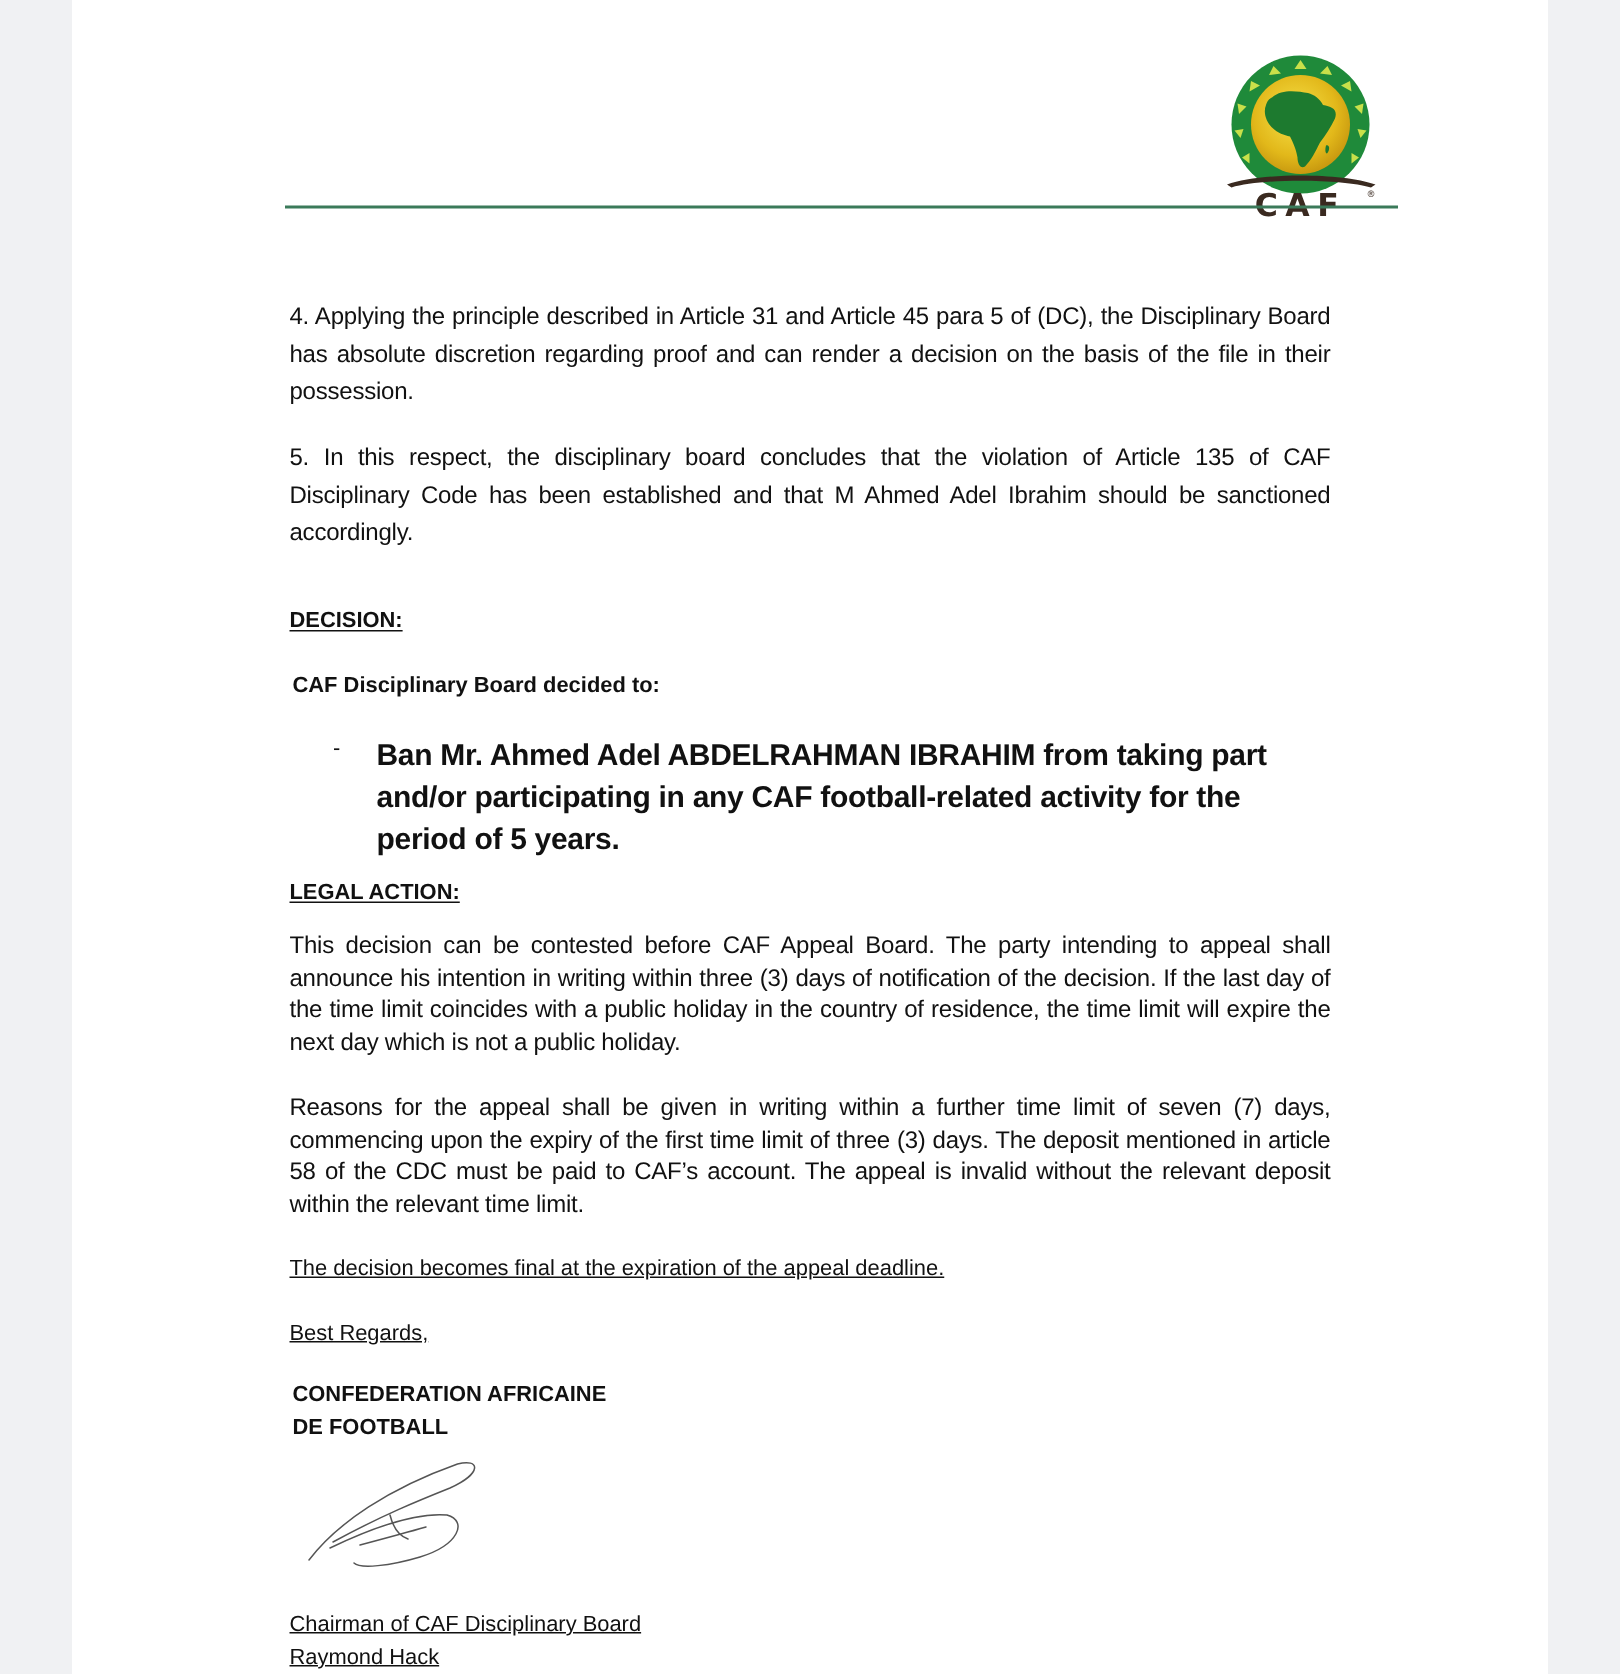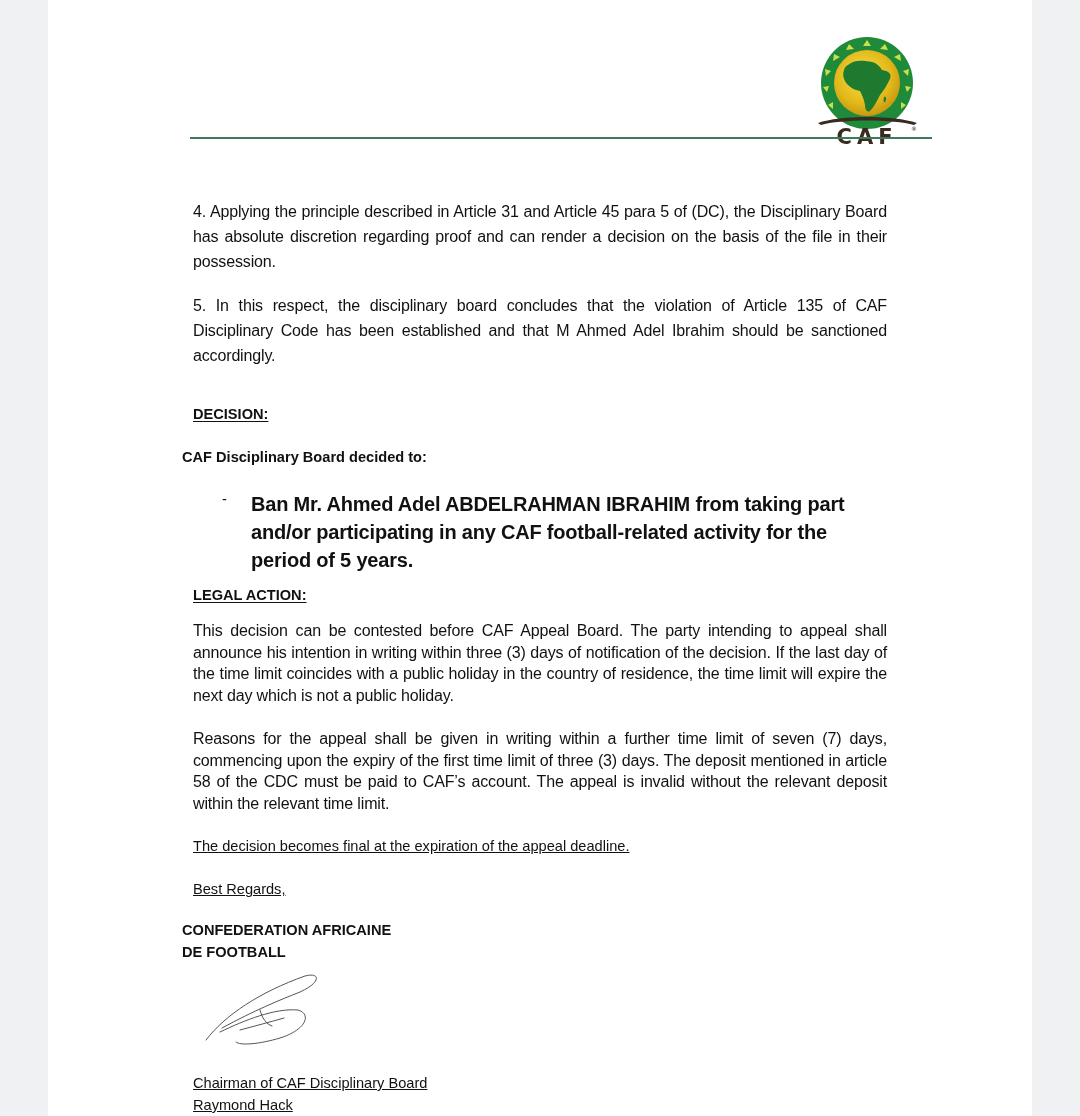--- a/index.html
+++ b/index.html
@@ -53,21 +53,21 @@
     .heading {
       position: absolute;
       left: 193px;
       font-size: 14.6px;
       font-weight: bold;
       text-decoration: underline;
       text-underline-offset: 2px;
     }
     .bold-line {
       position: absolute;
-      left: 182px;
+      left: 195px;
       font-size: 14.6px;
       font-weight: bold;
     }
     .bullet-dash {
       position: absolute;
       left: 222px;
       top: 491px;
       font-size: 14.6px;
     }
     .bullet-text {

